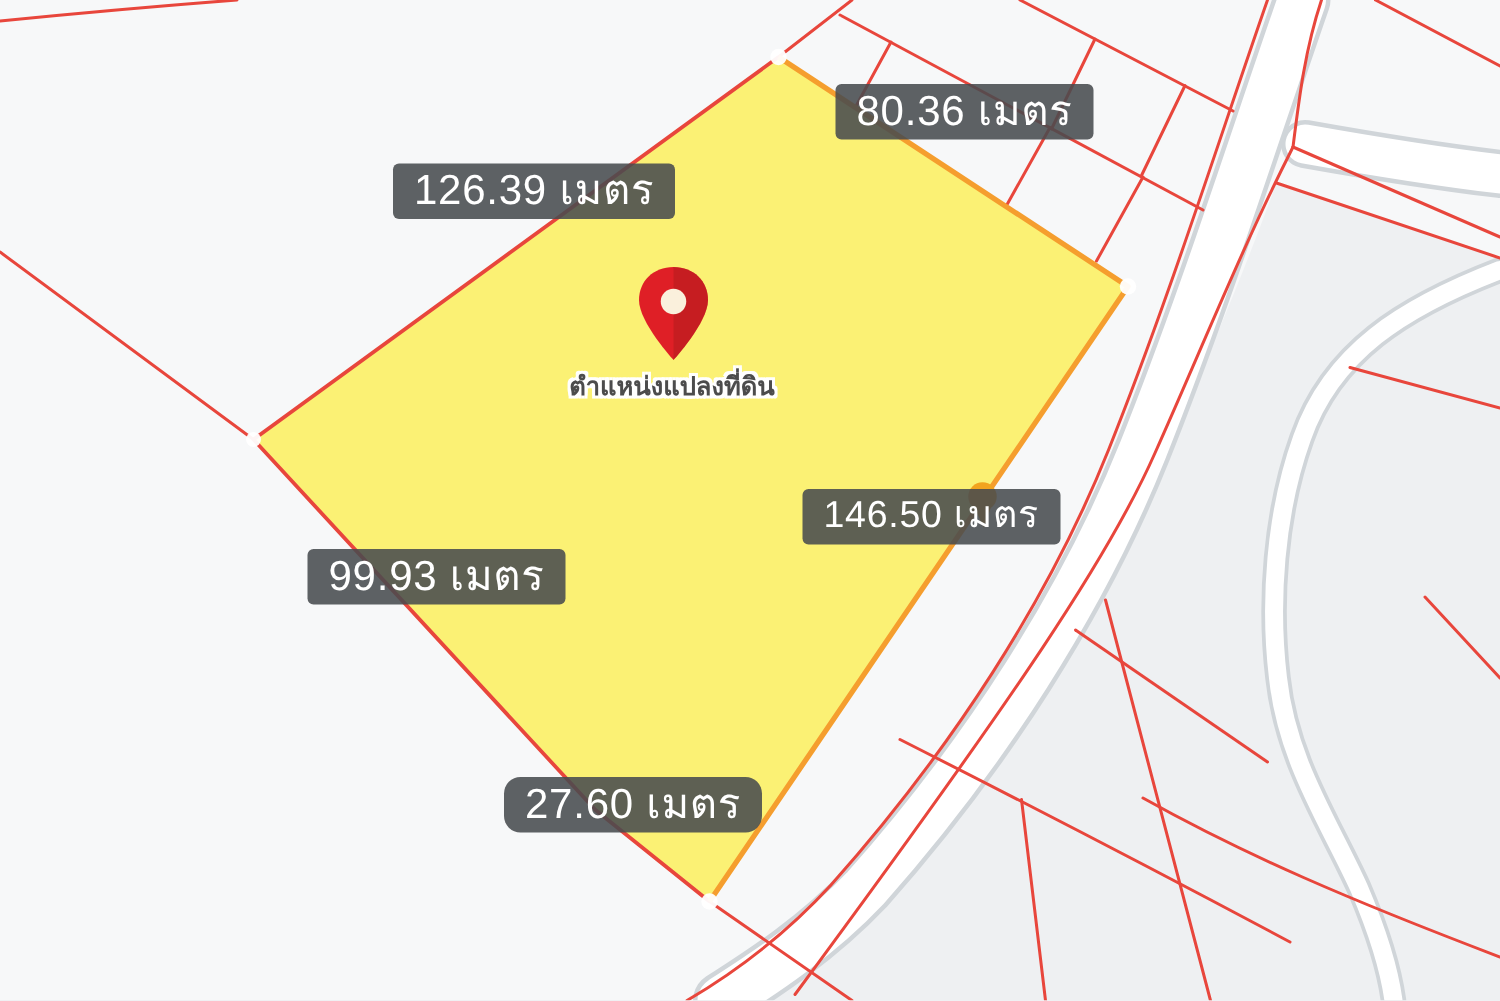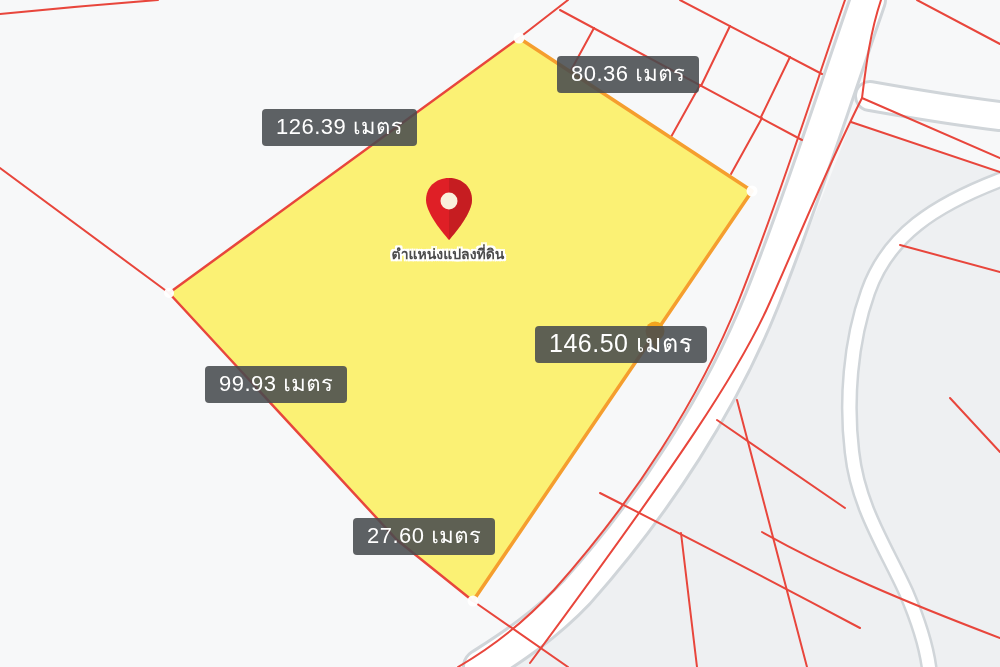--- a/index.html
+++ b/index.html
@@ -6,44 +6,44 @@
   .stage{
     position:relative;width:1000px;height:667px;overflow:hidden;
     font-family:"Liberation Sans","DejaVu Sans",sans-serif;
     background:#f7f8f9;
   }
   .stage svg{position:absolute;left:0;top:0;}
   .mlabel{
     position:absolute;
     background:rgba(72,75,79,0.88);
     color:#fff;
-    font-size:22px;
+    font-size:28px;
     font-weight:500;
     letter-spacing:0.5px;
     padding:4px 14px 6px 14px;
     border-radius:4px;
     white-space:nowrap;
     line-height:27px;
   }
   .m-126{left:262px;top:109px;}
   .m-80 {left:557px;top:56px;}
   .m-146{left:535px;top:326px;font-size:25px;}
   .m-99 {left:205px;top:366px;}
-  .m-27 {left:353px;top:518px;}
+  .m-27 {left:336px;top:518px;border-radius:11px;}
   .outline-label{
     position:absolute;
     color:#4c4c4c;
     font-weight:bold;
     text-align:center;
     white-space:nowrap;
     text-shadow:
       -2px -2px 0 #fff, 2px -2px 0 #fff, -2px 2px 0 #fff, 2px 2px 0 #fff,
       0 -2px 0 #fff, 0 2px 0 #fff, -2px 0 0 #fff, 2px 0 0 #fff;
   }
-  .lbl-parcel{left:357px;top:243px;width:182px;font-size:14px;}
+  .lbl-parcel{left:357px;top:243px;width:182px;font-size:17px;}
   .lbl-current{left:586px;top:380px;width:148px;font-size:19px;}
 </style>
 </head>
 <body>
 
 <div class="stage">
 
   <svg width="1000" height="667" viewBox="0 0 1000 667">
 
     <rect x="0" y="0" width="1000" height="667" fill="#f7f8f9"></rect>

